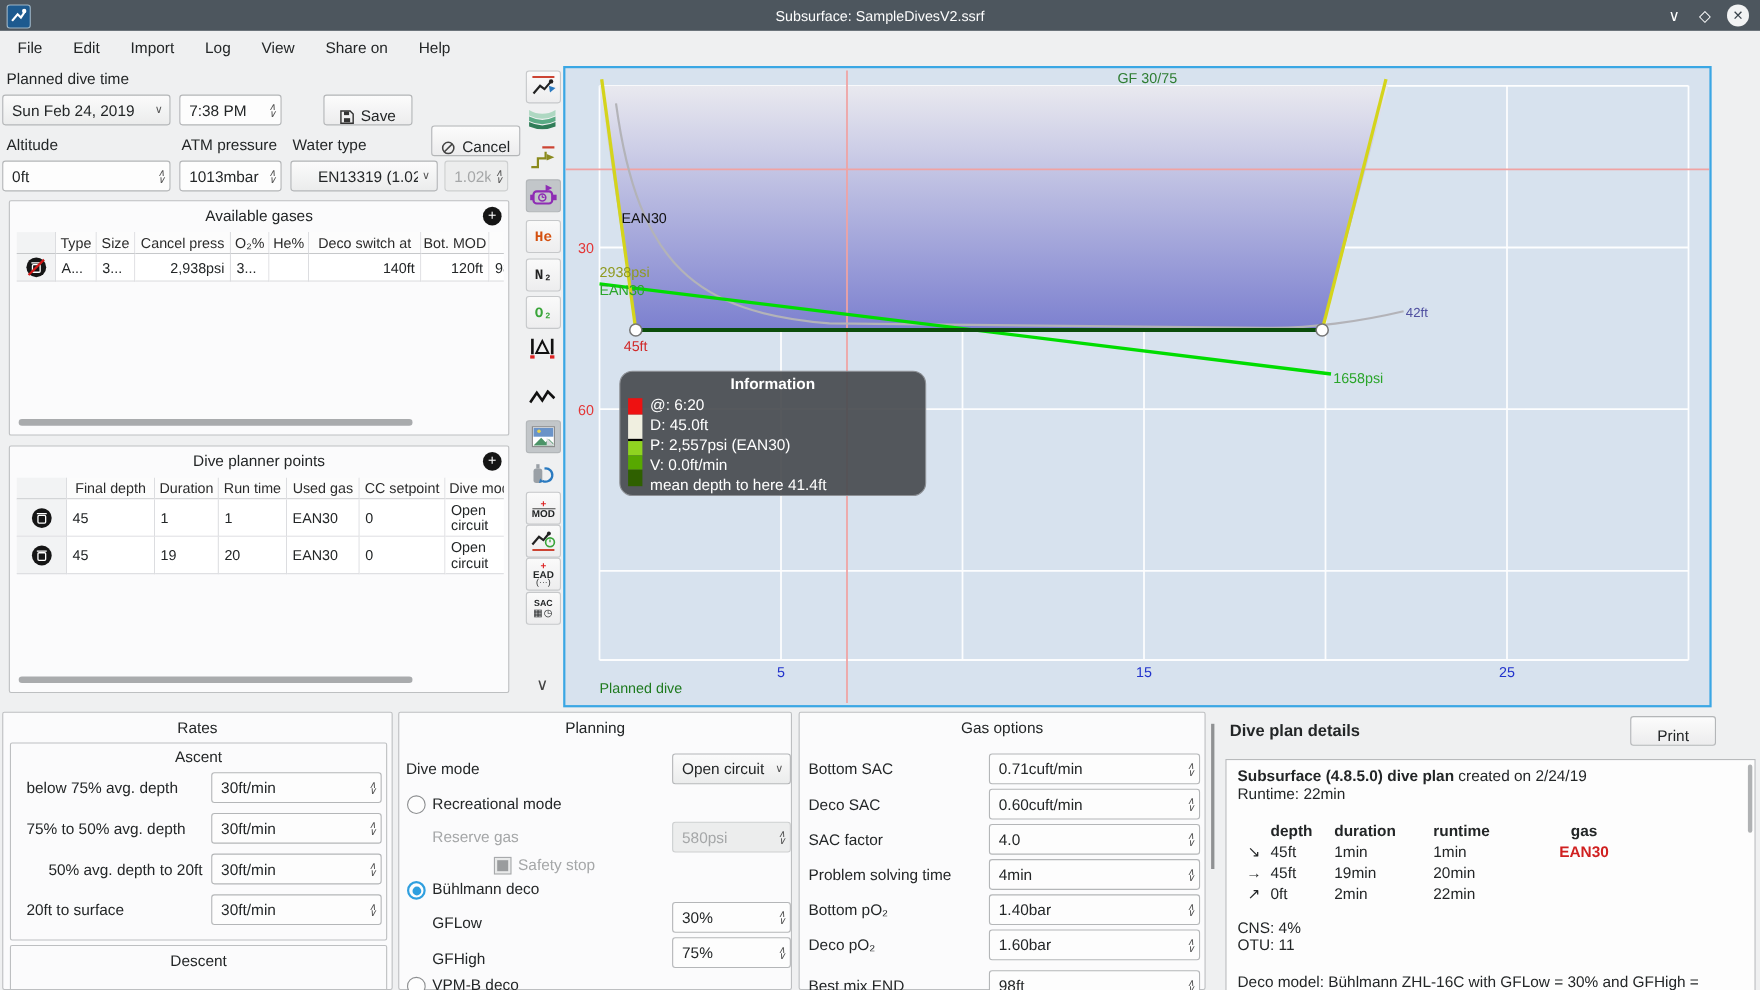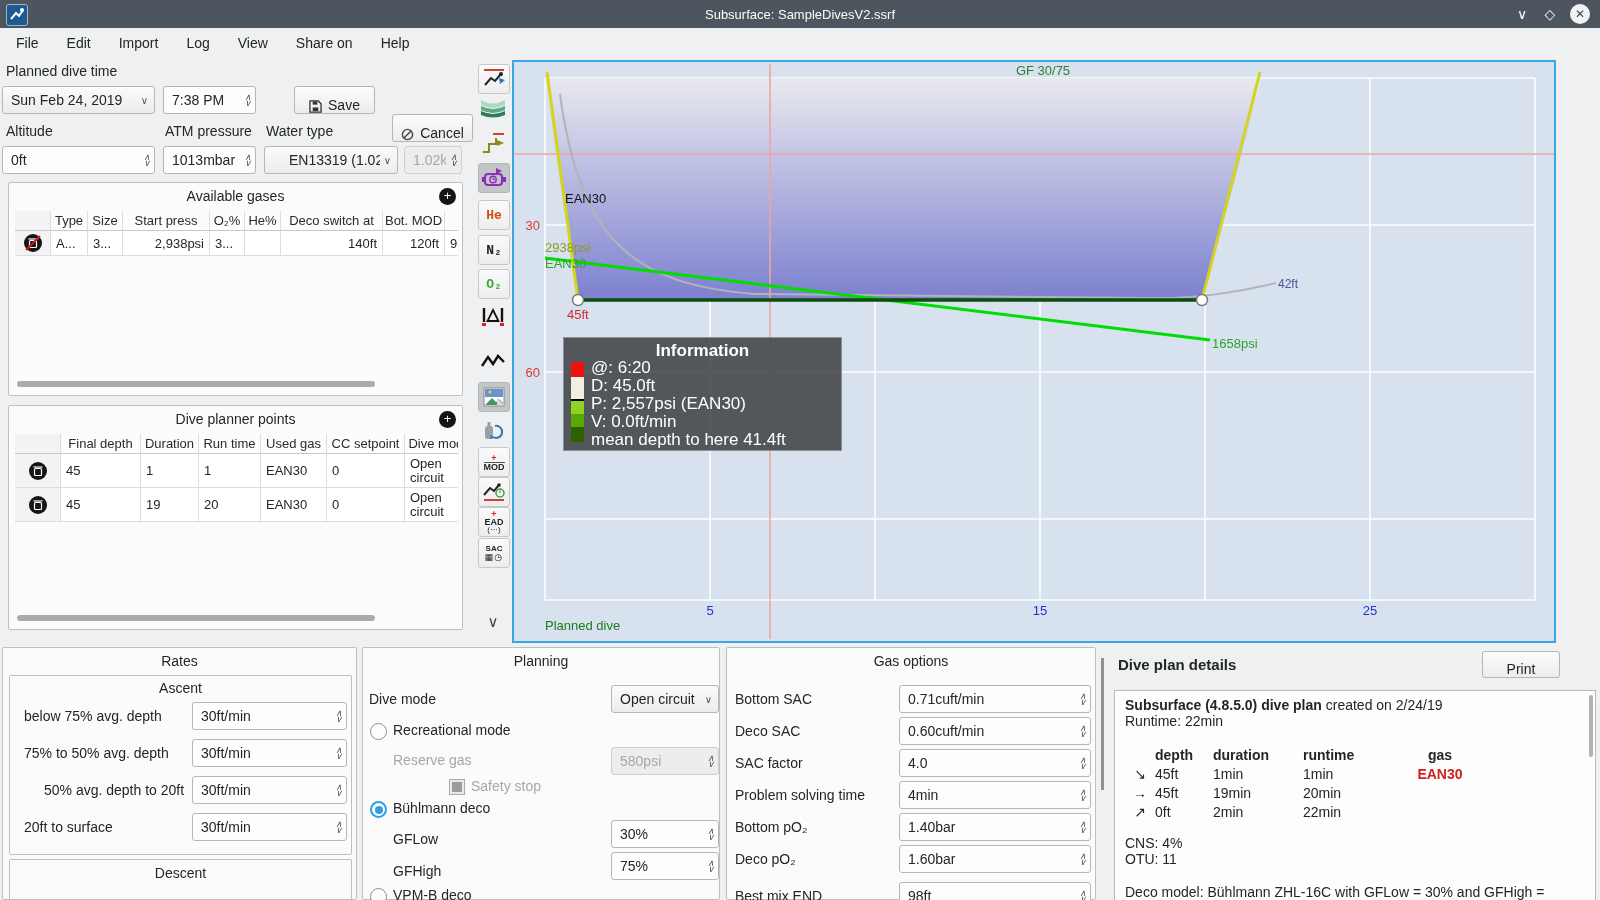--- a/index.html
+++ b/index.html
@@ -35,21 +35,21 @@
   .hscroll{position:absolute;height:6px;border-radius:3px;background:#a9abad;}
   .trashsvg{width:20px;height:20px;}
   
   .tbi{position:absolute;left:478px;width:30px;height:28px;display:flex;align-items:center;justify-content:center;border-radius:3px;font-size:13px;}
   .tbi.bordered{border:1px solid #c6c8ca;background:linear-gradient(#fafafa,#ededee);}
   .tbi.selected{background:#c2c6c9;border:1px solid #b2b6b9;}
   .gaslbl{font-weight:bold;font-size:13px;font-family:Liberation Mono, monospace;}
   .stack{display:flex;flex-direction:column;align-items:center;line-height:8px;font-size:8px;}
   
   #chart{left:512px;top:60px;width:1044px;height:583px;background:#d7e2ee;border:2px solid #3aa7e4;box-sizing:border-box;overflow:hidden;}
-  #tooltip{position:absolute;left:49px;top:275px;width:277px;height:112px;background:rgba(73,76,81,0.93);border:1px solid #8d9095;border-radius:0;color:#fff;font-size:17px;}
+  #tooltip{position:absolute;left:49px;top:275px;width:277px;height:112px;background:rgba(73,76,81,0.93);border:1px solid #8d9095;border-radius:12px;color:#fff;font-size:14px;}
   #tooltip .tt-title{text-align:center;font-weight:bold;padding-top:3px;}
   #tooltip .tt-lines{position:absolute;left:27px;top:21px;line-height:18px;}
   #tooltip .cbar{position:absolute;left:7px;top:24px;width:13px;height:80px;display:flex;flex-direction:column;}
   
   .rowlbl{position:absolute;font-size:14px;}
   .gbox{box-sizing:border-box;border:1px solid #bdbfc1;border-radius:2px;position:absolute;}
   .radio{width:15px;height:15px;border-radius:50%;border:1px solid #8c8e90;background:#fdfdfd;position:absolute;}
   .radio.sel{border:2px solid #2f9fdf;width:13px;height:13px;}
   .radio.sel::after{content:"";position:absolute;left:2.5px;top:2.5px;width:8px;height:8px;border-radius:50%;background:#2f9fdf;}
   .chk{width:14px;height:14px;border:1px solid #a8aaac;background:#e9eaea;position:absolute;}
@@ -155,21 +155,21 @@
   <div class="abs panel" style="left:8px;top:182px;width:455px;height:214px;">
     <div class="ptitle">
       <span>Available gases</span>
       <span class="addbtn"><span>+</span></span>
     </div>
     <div class="tblwrap" style="top:28px;height:152px;">
       <div class="trow thead" style="grid-template-columns:36px 37px 35px 87px 35px 36px 102px 62px 60px;">
         <div class="tcell gutter"></div>
         <div class="tcell">Type</div>
         <div class="tcell">Size</div>
-        <div class="tcell">Start press</div>
+        <div class="tcell">Cancel press</div>
         <div class="tcell">O₂%</div>
         <div class="tcell">He%</div>
         <div class="tcell">Deco switch at</div>
         <div class="tcell">Bot. MOD</div>
         <div class="tcell">MN</div>
       </div>
       <div class="trow" style="grid-template-columns:36px 37px 35px 87px 35px 36px 102px 62px 60px;">
         <div class="tcell gutter">
           <svg class="trashsvg" viewBox="0 0 20 20">
             <circle cx="10" cy="10" r="9" fill="#151515"></circle>

